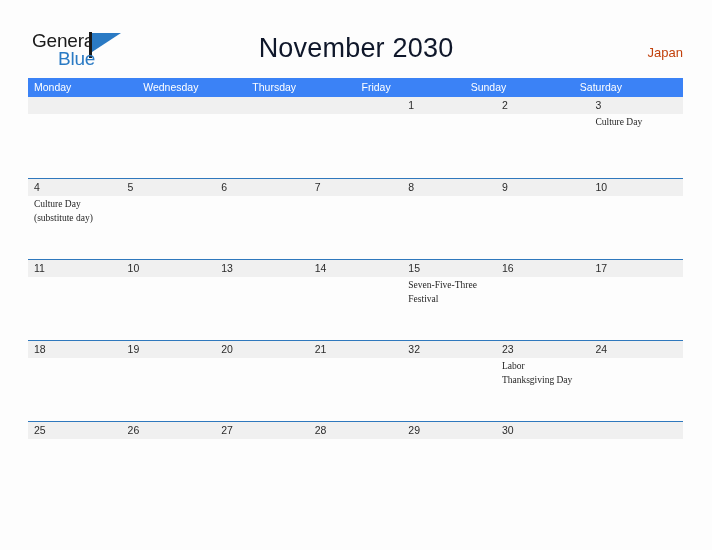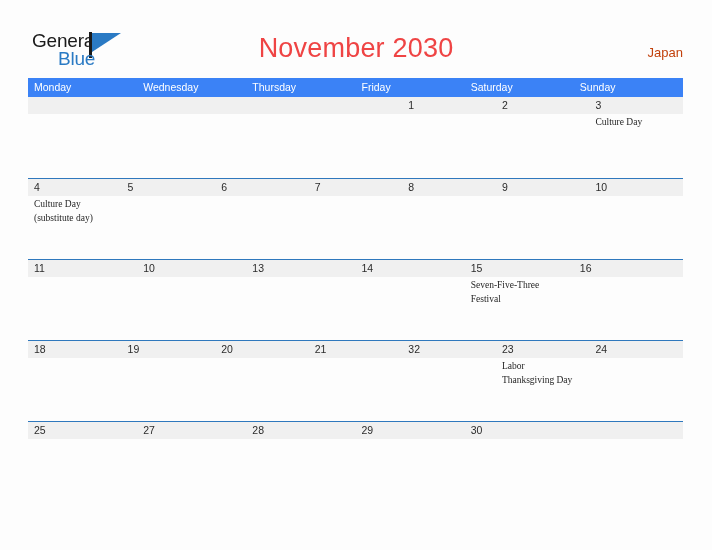--- a/index.html
+++ b/index.html
@@ -75,21 +75,21 @@
   }
 
   .calendar-title {
     position: absolute;
     left: 0;
     right: 0;
     top: 33px;
     text-align: center;
     font-size: 27px;
     font-weight: normal;
-    color: #ef4444;
+    color: #0f172a;
     letter-spacing: 0.2px;
   }
 
   .country-label {
     position: absolute;
     right: 29px;
     top: 45px;
     font-size: 13px;
     color: #c2410c;
   }
@@ -185,22 +185,22 @@
 
   <div class="country-label">Japan</div>
 </div>
 
 <div class="calendar">
   <div class="weekday-header" id="weekday-header">
       <div class="weekday-cell">Monday</div>
       <div class="weekday-cell">Wednesday</div>
       <div class="weekday-cell">Thursday</div>
       <div class="weekday-cell">Friday</div>
+      <div class="weekday-cell">Sunday</div>
       <div class="weekday-cell">Saturday</div>
-      <div class="weekday-cell">Sunday</div>
     </div>
   <div id="weeks-container">
       <div class="week-row">
         <div class="date-band"></div>
         <div class="day-cells">
           <div class="day-cell empty-cell">
             <div class="day-number"></div>
           </div>
           <div class="day-cell empty-cell">
             <div class="day-number"></div>
@@ -273,20 +273,23 @@
           <div class="day-cell">
             <div class="day-number">15</div>
             <div class="day-events">
               <div class="event-line">Seven-Five-Three</div>
               <div class="event-line">Festival</div>
             </div>
           </div>
           <div class="day-cell">
             <div class="day-number">16</div>
           </div>
+          <div class="day-cell">
+            <div class="day-number">17</div>
+          </div>
         </div>
       </div>
       <div class="week-row">
         <div class="date-band"></div>
         <div class="day-cells">
           <div class="day-cell">
             <div class="day-number">18</div>
           </div>
           <div class="day-cell">
             <div class="day-number">19</div>
@@ -312,20 +315,23 @@
           </div>
         </div>
       </div>
       <div class="week-row">
         <div class="date-band"></div>
         <div class="day-cells">
           <div class="day-cell">
             <div class="day-number">25</div>
           </div>
           <div class="day-cell">
+            <div class="day-number">26</div>
+          </div>
+          <div class="day-cell">
             <div class="day-number">27</div>
           </div>
           <div class="day-cell">
             <div class="day-number">28</div>
           </div>
           <div class="day-cell">
             <div class="day-number">29</div>
           </div>
           <div class="day-cell">
             <div class="day-number">30</div>

